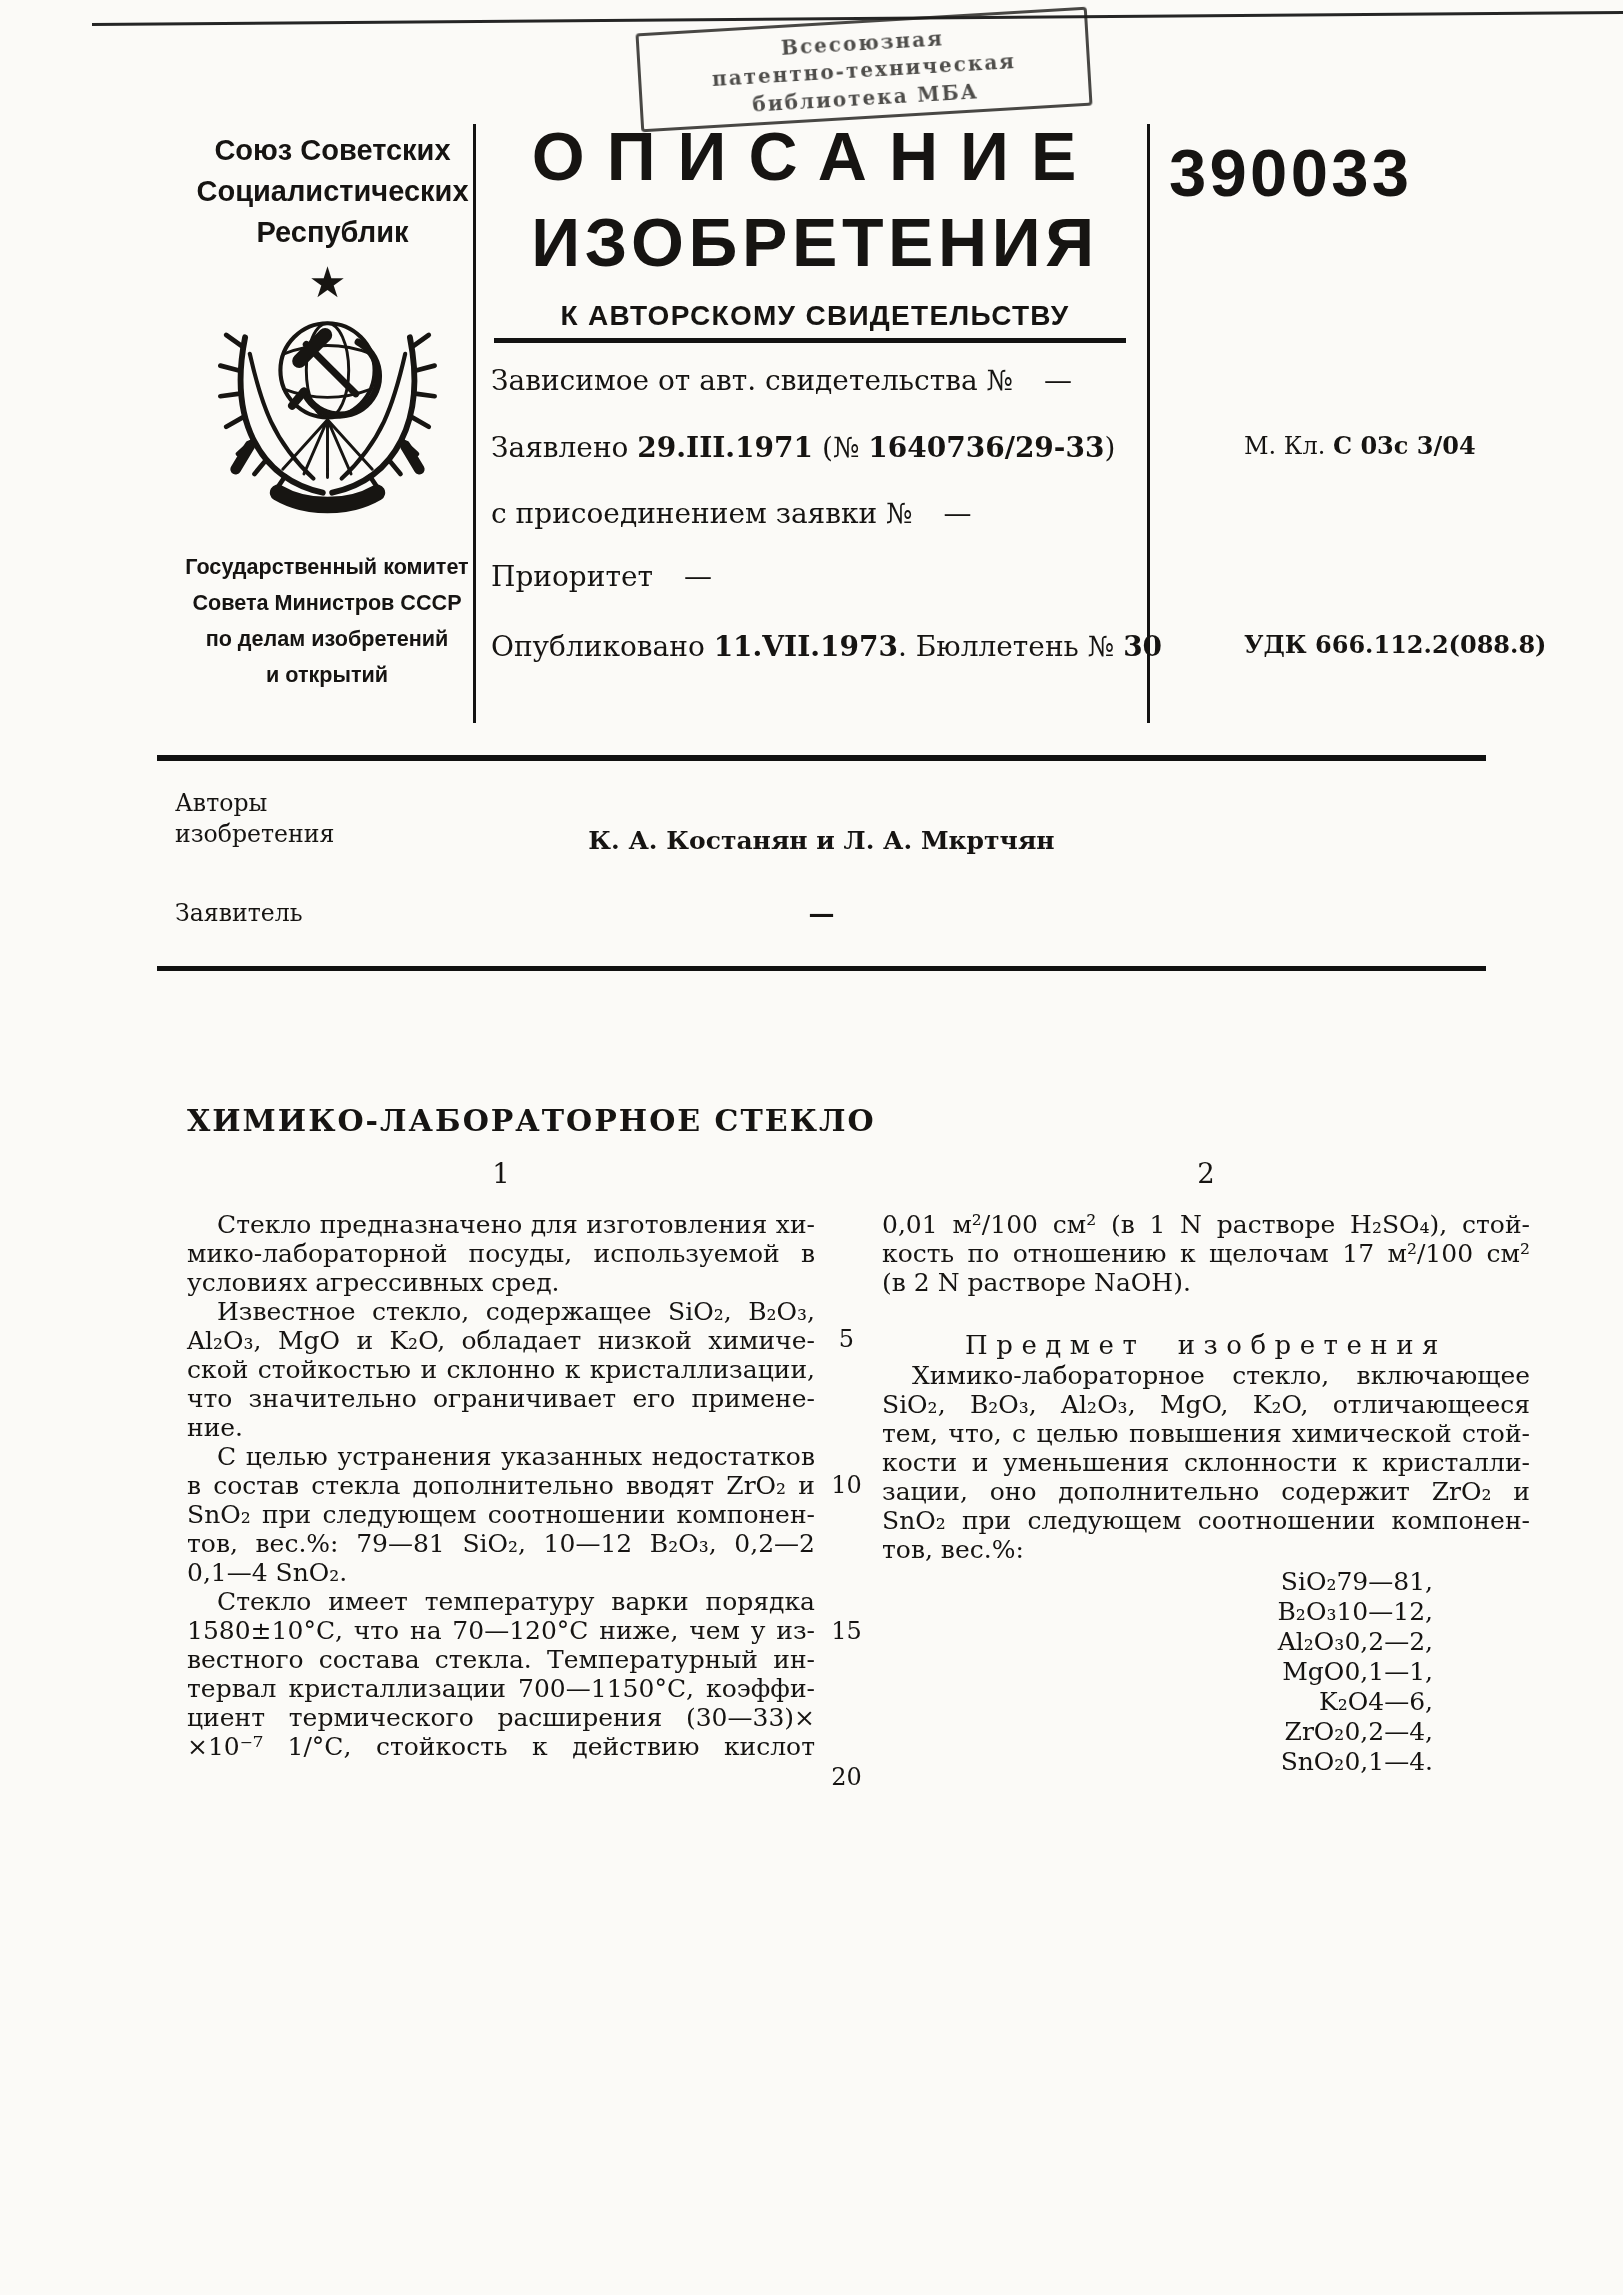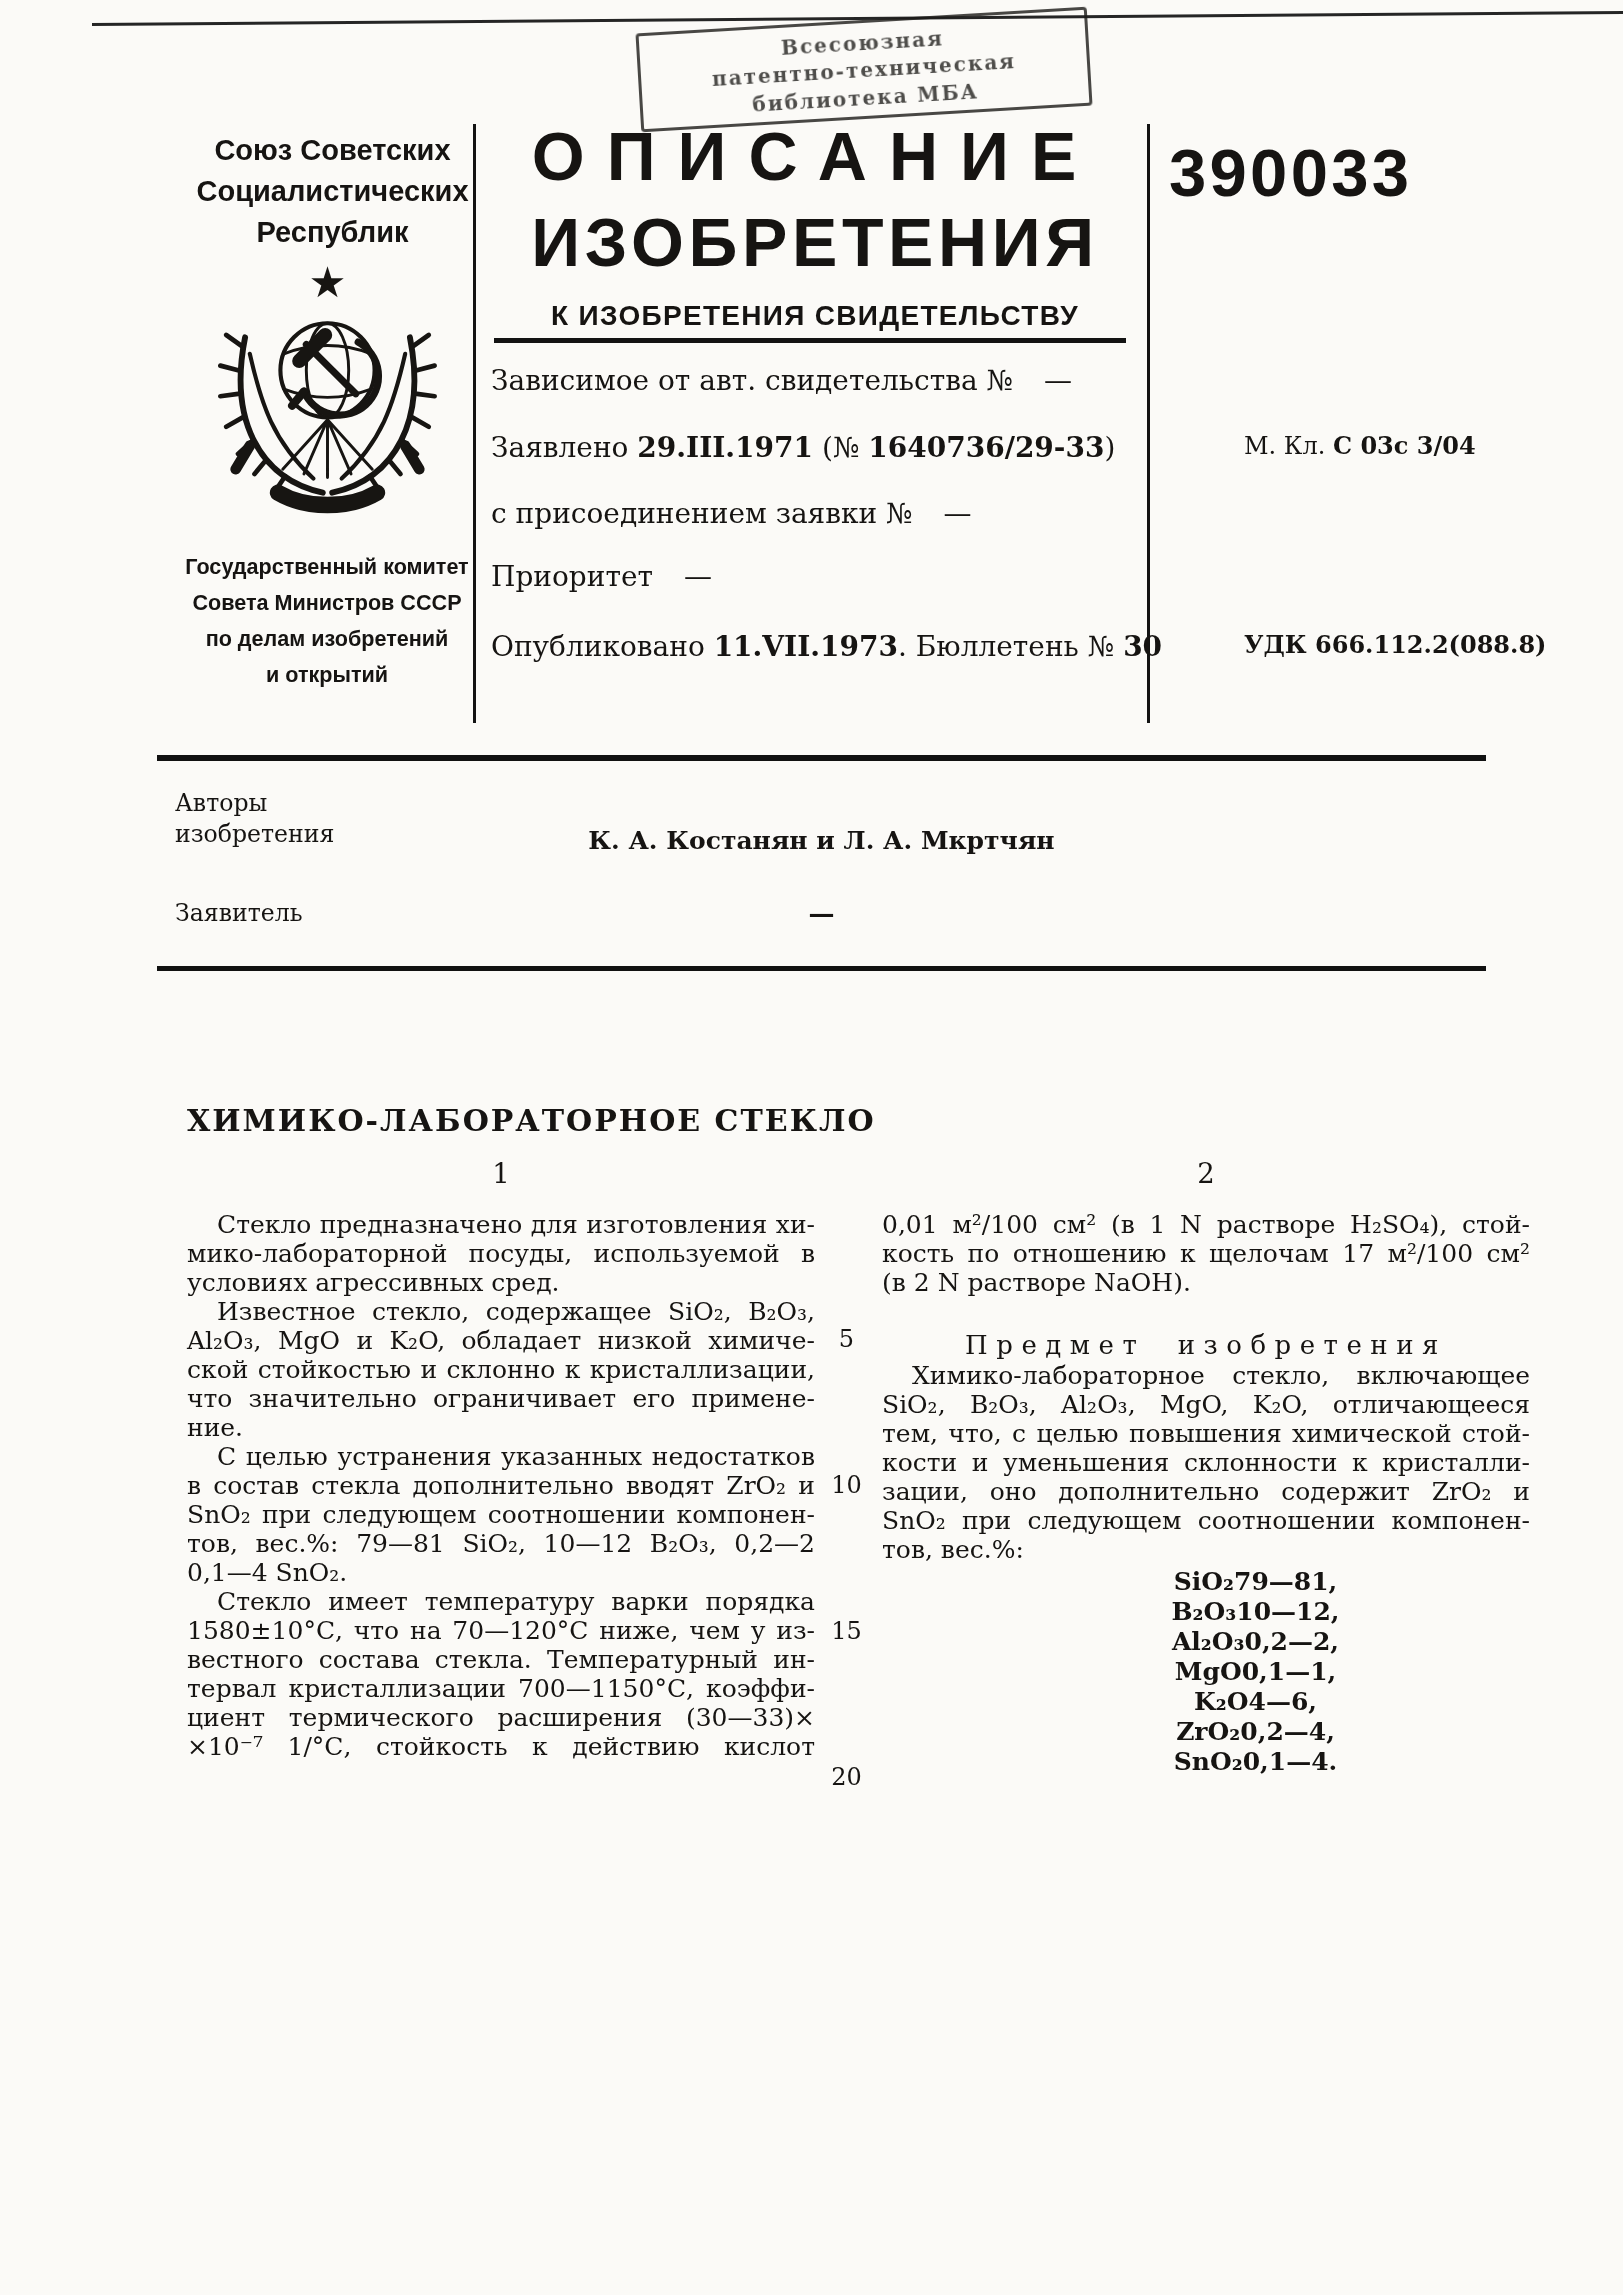--- a/index.html
+++ b/index.html
@@ -104,22 +104,22 @@
   .bodyline.end    { text-align-last: left; }
   .bodyline.indent { text-indent: 30px; }
 
   .subject-heading {
     margin-top:33px; line-height:31px; text-align:left; text-align-last:center;
     font-size:26px; letter-spacing:8.5px; word-spacing:15.7px;
   }
   .claim-block { }
 
   .comp-table { margin-top:2.6px; }
-  .comp-row { display:flex; justify-content:center;
-              padding-left:196px; padding-right:97px; line-height:30px;font-weight:bold; }
+  .comp-row { display:flex; justify-content:flex-end;
+              padding-left:196px; padding-right:97px; line-height:30px; }
 
   .marker { position:absolute; left:821px; width:51px; text-align:center; font-size:24px; }
   .m1 { top:1325px; } .m2 { top:1471px; } .m3 { top:1617px; } .m4 { top:1763px; }
 </style>
 </head>
 <body>
 
 <div class="page">
 
   <div class="scanline-top"></div>
@@ -133,21 +133,21 @@
       <div>Союз Советских</div>
       <div>Социалистических</div>
       <div>Республик</div>
     </div>
 
   <div class="vrule left"></div>
   <div class="vrule right"></div>
 
   <div class="doc-title1">ОПИСАНИЕ</div>
   <div class="doc-title2">ИЗОБРЕТЕНИЯ</div>
-  <div class="doc-subtitle">К ИЗОБРЕТЕНИЯ СВИДЕТЕЛЬСТВУ</div>
+  <div class="doc-subtitle">К АВТОРСКОМУ СВИДЕТЕЛЬСТВУ</div>
   <div class="subtitle-rule"></div>
 
   <div class="patent-number">390033</div>
 
   <svg class="emblem" viewBox="0 0 200 220">
     <g stroke="#171512" fill="none" stroke-linecap="round">
       <g id="wreathL">
         <path d="M96 196 C 42 184, 16 134, 30 64" stroke-width="5"></path>
         <path d="M34 78 C 44 122, 54 152, 88 184" stroke-width="3.5"></path>
         <path d="M28 72 L14 62 M24 92 L9 88 M24 112 L9 114 M28 132 L14 140 M36 152 L24 163 M48 168 L38 180 M64 182 L56 194" stroke-width="4"></path>

